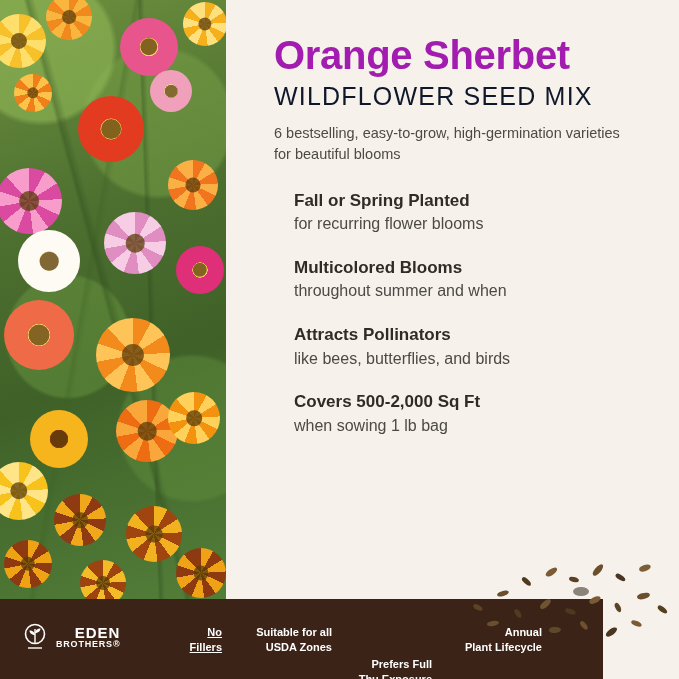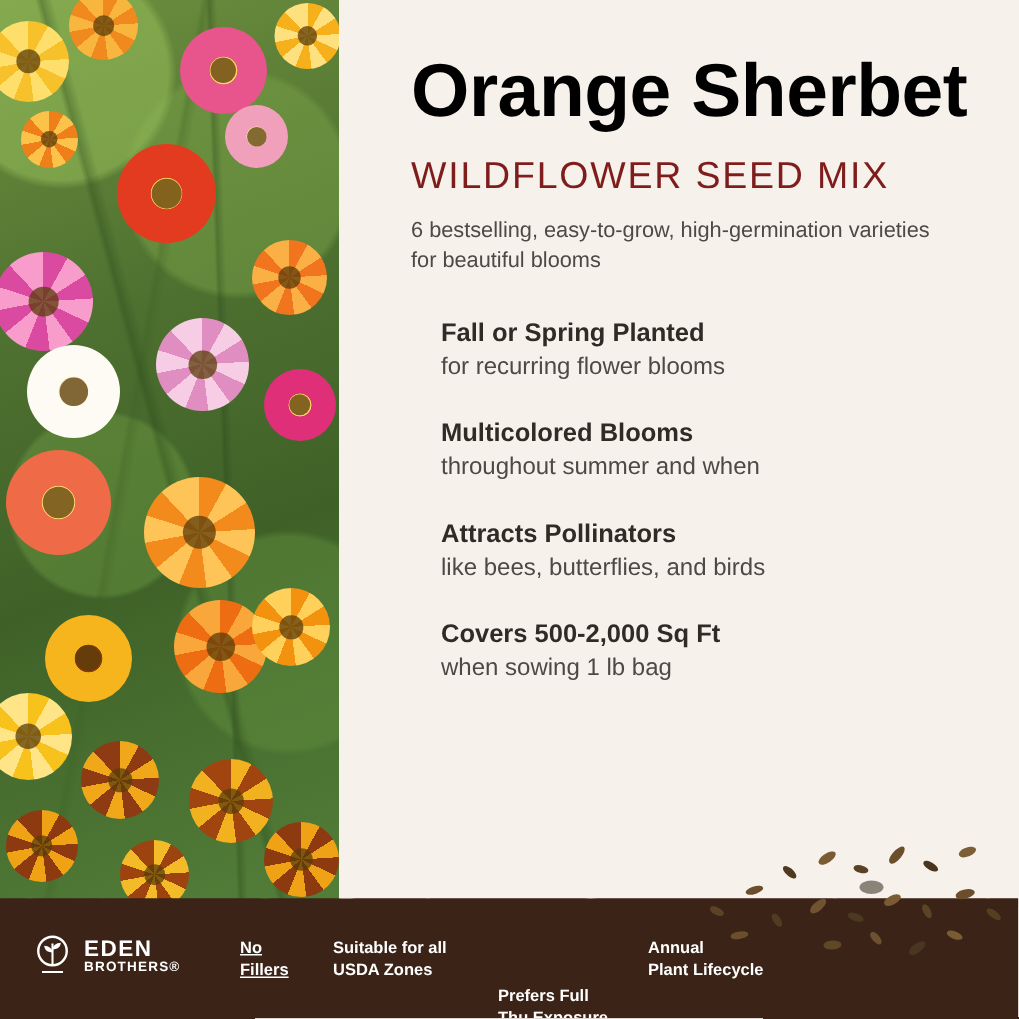--- a/index.html
+++ b/index.html
@@ -69,30 +69,30 @@
   }
 
   
   .content {
     position: absolute;
     left: 226px; top: 0;
     width: 453px; height: 612px;
     padding: 34px 30px 0 48px;
   }
   .title {
-    font-size: 50px;
+    font-size: 40px;
     font-weight: bold;
-    color: #000000;
+    color: #a21caf;
     letter-spacing: -0.3px;
     line-height: 1.05;
   }
   .subtitle {
-    margin-top: 16px;
+    margin-top: 6px;
     font-size: 25px;
-    color: #7f1d1d;
+    color: #0f172a;
     letter-spacing: 1.2px;
     font-weight: normal;
   }
   .tagline {
     margin-top: 12px;
     font-size: 14.5px;
     color: #4c4a45;
     line-height: 1.42;
     max-width: 355px;
   }
@@ -110,24 +110,25 @@
     margin-top: 3px;
     font-size: 16px;
     color: #4c4a45;
     line-height: 1.3;
   }
 
   
   .footer {
     position: absolute;
     left: 0; bottom: 0;
-    width: 679px; height: 80px;
+    width: 603px; height: 80px;
     background: #3b2317;
     color: #ffffff;
     overflow: hidden;
+    text-align: right;
   }
   .footer-torn {
     position: absolute;
     top: -14px; left: 0;
     width: 679px; height: 20px;
     background: #3b2317;
     clip-path: polygon(0% 100%, 0% 55%, 3% 72%, 6% 48%, 10% 70%, 14% 45%, 18% 68%,
       22% 50%, 26% 72%, 30% 52%, 34% 74%, 38% 50%, 42% 70%, 46% 46%, 50% 68%,
       54% 48%, 58% 72%, 62% 50%, 66% 66%, 70% 44%, 74% 68%, 78% 50%, 82% 70%,
       86% 46%, 90% 66%, 94% 50%, 97% 70%, 100% 55%, 100% 100%);

